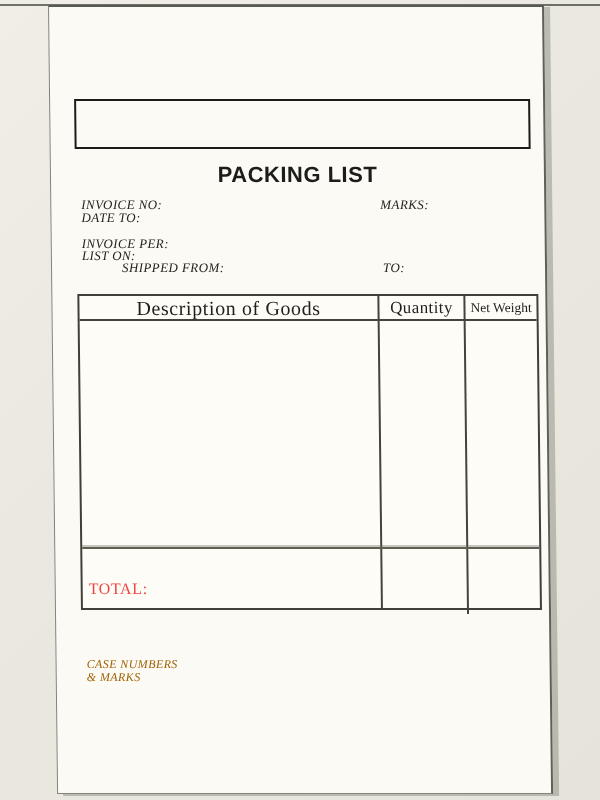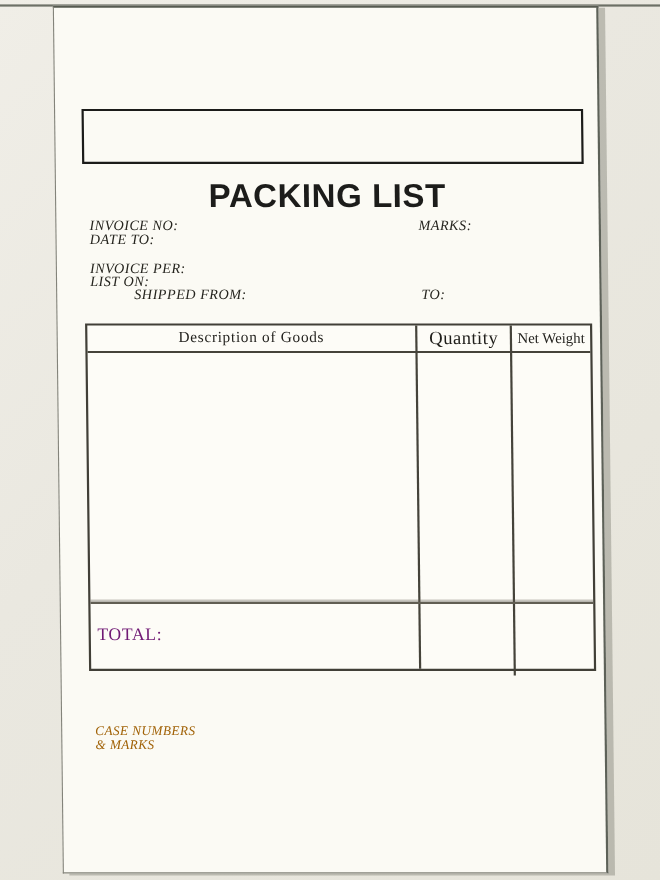--- a/index.html
+++ b/index.html
@@ -42,21 +42,21 @@
     border: 2px solid #1b1b19;
     background: #fbfaf4;
   }
   .doc-title {
     position: absolute;
     left: 0; top: 155px;
     width: 100%;
     text-align: center;
     font-family: "Liberation Sans", sans-serif;
     font-weight: bold;
-    font-size: 30px;
+    font-size: 22px;
     letter-spacing: 0.5px;
     color: #1c1c1a;
   }
   .field-label {
     position: absolute;
     font-style: italic;
     font-size: 13px;
     letter-spacing: 0.4px;
     color: #26251f;
     white-space: nowrap;
@@ -103,29 +103,29 @@
     box-shadow: 0 -2px 0 rgba(97,94,83,0.35);
   }
   .gt-col-head {
     position: absolute;
     top: 0; height: 23px;
     line-height: 24px;
     text-align: center;
     color: #201f1b;
     white-space: nowrap;
   }
-  .gt-head-desc { left: 0;     width: 298px; font-size: 14px; letter-spacing: 0.6px; }
+  .gt-head-desc { left: 0;     width: 298px; font-size: 20px; letter-spacing: 0.6px; }
   .gt-head-qty  { left: 300px; width: 84px;  font-size: 17px; letter-spacing: 0.4px; }
   .gt-head-wt   { left: 386px; width: 71px;  font-size: 13.5px; }
   .gt-total-label {
     position: absolute;
-    left: 6px; top: 273px;
+    left: 6px; top: 284px;
     font-size: 16px;
     letter-spacing: 0.6px;
-    color: #701a75;
+    color: #ef4444;
   }
   .footer-note {
     position: absolute;
     left: 30px; top: 651px;
     font-style: italic;
     font-size: 12px;
     line-height: 13px;
     letter-spacing: 0.4px;
     color: #a16207;
   }

